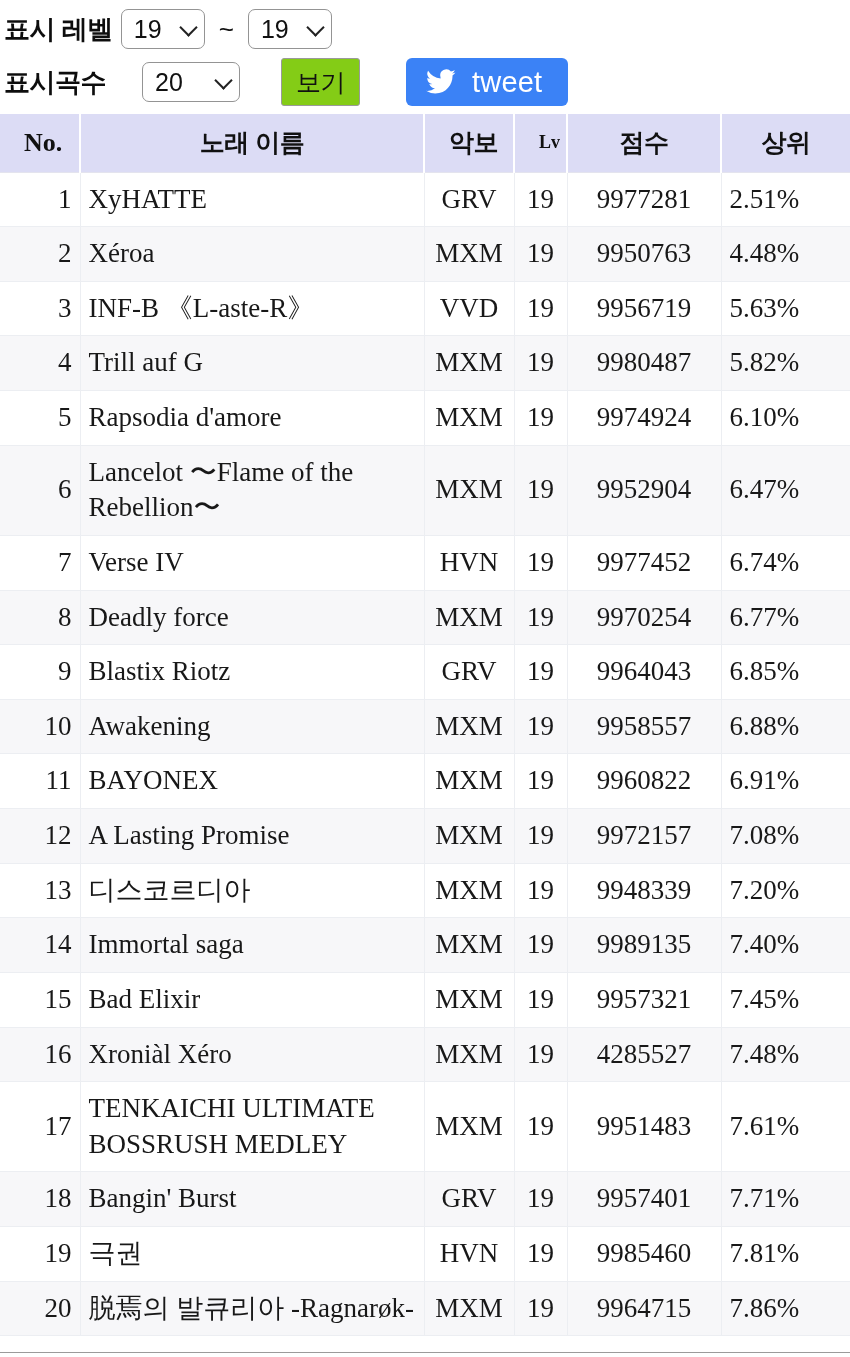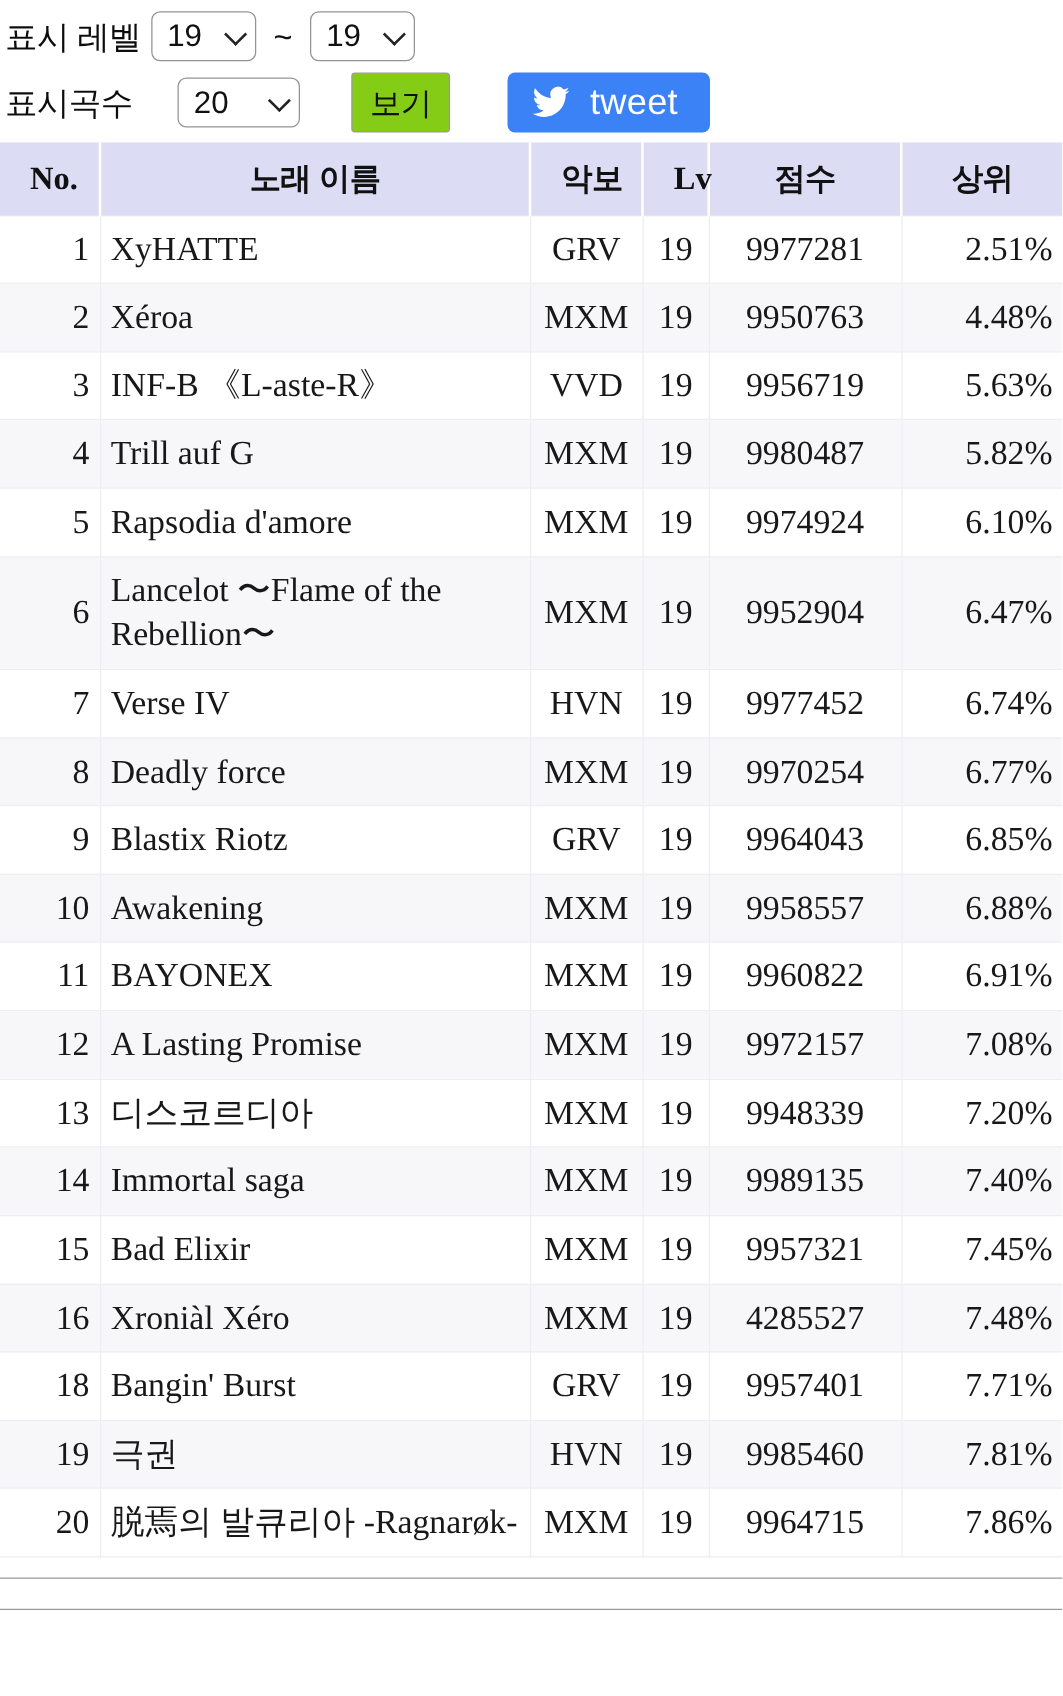--- a/index.html
+++ b/index.html
@@ -23,21 +23,21 @@
   .ctrl-row {
     display: flex;
     align-items: center;
     height: 50px;
   }
   .ctrl-row.second { height: 56px; gap: 28px; }
 
   .ctrl-label {
     font-family: "Liberation Sans", "DejaVu Sans", sans-serif;
     font-size: 26px;
-    font-weight: 400;
+    font-weight: 700;
     color: #0d0d0d;
     letter-spacing: -0.5px;
     white-space: nowrap;
     margin-right: 8px;
   }
 
   .select-box {
     position: relative;
     display: inline-flex;
     align-items: center;
@@ -139,42 +139,42 @@
   table.rank thead th.h-akbo,
   table.rank thead th.h-score,
   table.rank thead th.h-rate {
     font-family: "Liberation Sans", "DejaVu Sans", sans-serif;
     font-weight: 700;
     font-size: 25px;
     letter-spacing: -0.5px;
   }
   table.rank thead th.h-lv {
     font-family: "Liberation Serif", "DejaVu Serif", serif;
-    font-size: 26px;
+    font-size: 18px;
   }
 
   table.rank tbody tr { background: #ffffff; }
   table.rank tbody tr:nth-child(even) { background: #f7f7f9; }
 
   table.rank tbody td {
     font-size: 27px;
     padding: 9px 8px;
     border-bottom: 1px solid #eceef2;
     border-right: 1px solid #eceef2;
     vertical-align: middle;
     line-height: 1.32;
     color: #181818;
   }
   table.rank tbody td:last-child { border-right: none; }
   td.t-no    { text-align: right;  padding-right: 12px; border-right: 1px solid #eceef2; }
   td.t-name  { text-align: left;   padding-left: 14px; }
   td.t-akbo  { text-align: center; font-weight: 400; }
   td.t-lv    { text-align: center; }
   td.t-score { text-align: center; }
-  td.t-rate  { text-align: right; }
+  td.t-rate  { text-align: left; }
 
   .akbo-MXM { color: #2a2a2a; }
   .akbo-GRV { color: #d9a52e; }
   .akbo-VVD { color: #e3418e; }
   .akbo-HVN { color: #3fbde2; margin-left: 34px; }
 
   
   .spacer-bar {
     margin: 16px 0 0 0;
     height: 26px;
@@ -366,20 +366,28 @@
       </tr>
       <tr>
         <td class="t-no">16</td>
         <td class="t-name">Xroniàl Xéro</td>
         <td class="t-akbo akbo-MXM">MXM</td>
         <td class="t-lv">19</td>
         <td class="t-score">4285527</td>
         <td class="t-rate">7.48%</td>
       </tr>
       <tr>
+        <td class="t-no">17</td>
+        <td class="t-name">TENKAICHI ULTIMATE BOSSRUSH MEDLEY</td>
+        <td class="t-akbo akbo-MXM">MXM</td>
+        <td class="t-lv">19</td>
+        <td class="t-score">9951483</td>
+        <td class="t-rate">7.61%</td>
+      </tr>
+      <tr>
         <td class="t-no">18</td>
         <td class="t-name">Bangin' Burst</td>
         <td class="t-akbo akbo-GRV">GRV</td>
         <td class="t-lv">19</td>
         <td class="t-score">9957401</td>
         <td class="t-rate">7.71%</td>
       </tr>
       <tr>
         <td class="t-no">19</td>
         <td class="t-name">극권</td>

